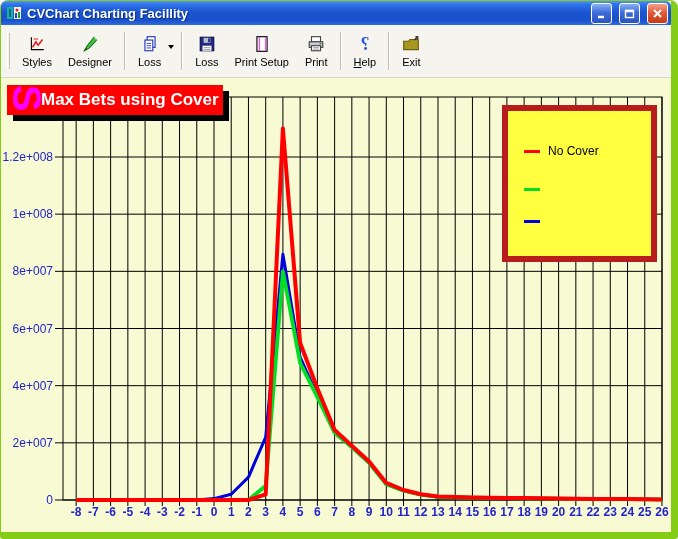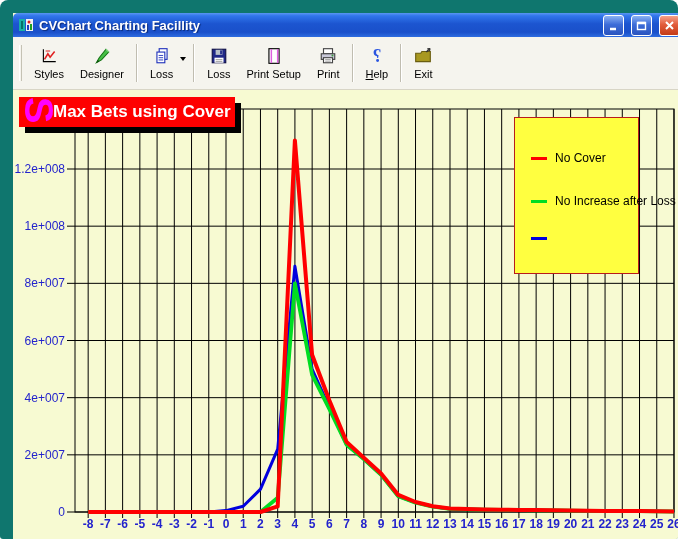--- a/index.html
+++ b/index.html
@@ -1,22 +1,22 @@
 <!DOCTYPE html>
 <html><head>
 <meta charset="utf-8">
 <style>
   * { box-sizing: border-box; margin: 0; padding: 0; }
   body { margin: 0; font-family: "Liberation Sans", sans-serif; background: #fff; }
 
   .window {
     width: 678px; height: 539px; position: relative;
-    background: #0f766e;
+    background: #84cc16;
     border-radius: 8px 8px 3px 3px;
-    padding: 13px;
+    padding: 1px;
     overflow: hidden;
   }
   .inner { width: 670px; height: 531px; display: flex; flex-direction: column; background: #F7FAD2; }
 
   
   .titlebar {
     height: 24px; flex: 0 0 24px;
     background: linear-gradient(180deg, #5A96F2 0%, #3176EC 12%, #1C55D0 45%, #1A50CA 80%, #2E6CE0 100%);
     border-radius: 5px 5px 0 0;
     display: flex; align-items: center; gap: 5px; padding: 0 3px 0 5px;
@@ -72,22 +72,22 @@
     background: #FE0000; box-shadow: 6px 6px 0 0 #000;
     display: flex; align-items: center; padding-left: 34px;
     color: #FFFFFF; font-weight: bold; font-size: 17px; white-space: nowrap;
   }
   .banner-logo {
     position: absolute; left: 0px; top: -7px;
     font-size: 40px; font-weight: bold; color: #FF00FF;
     transform: rotate(90deg); line-height: 40px; width: 40px; text-align: center;
   }
   .legend {
-    position: absolute; left: 501px; top: 27px; width: 125px; height: 157px;
-    background: #FFFF40; border: 1px solid #b91c1c;
+    position: absolute; left: 501px; top: 27px; width: 155px; height: 157px;
+    background: #FFFF40; border: 6px solid #b91c1c;
     display: flex; flex-direction: column; justify-content: space-evenly;
     padding: 4px 0 4px 16px;
   }
   .legend-item { display: flex; align-items: center; gap: 8px; }
   .legend-swatch { width: 16px; height: 3px; flex: 0 0 16px; }
   .legend-label { font-size: 12px; color: #000; white-space: nowrap; }
 </style>
 </head>
 <body>
 
@@ -342,21 +342,20 @@
       </div>
 
       <div class="legend">
 
       <div class="legend-item">
             <span class="legend-swatch" style="background: rgb(255, 0, 0);"></span>
             <span class="legend-label">No Cover</span>
           </div>
           <div class="legend-item">
             <span class="legend-swatch" style="background: rgb(0, 221, 34);"></span>
-            <span class="legend-label">No Increase after Loss</span>
           </div>
           <div class="legend-item">
             <span class="legend-swatch" style="background: rgb(0, 0, 221);"></span>
           </div>
         </div>
     </div>
 
   </div>
 </div>
 

